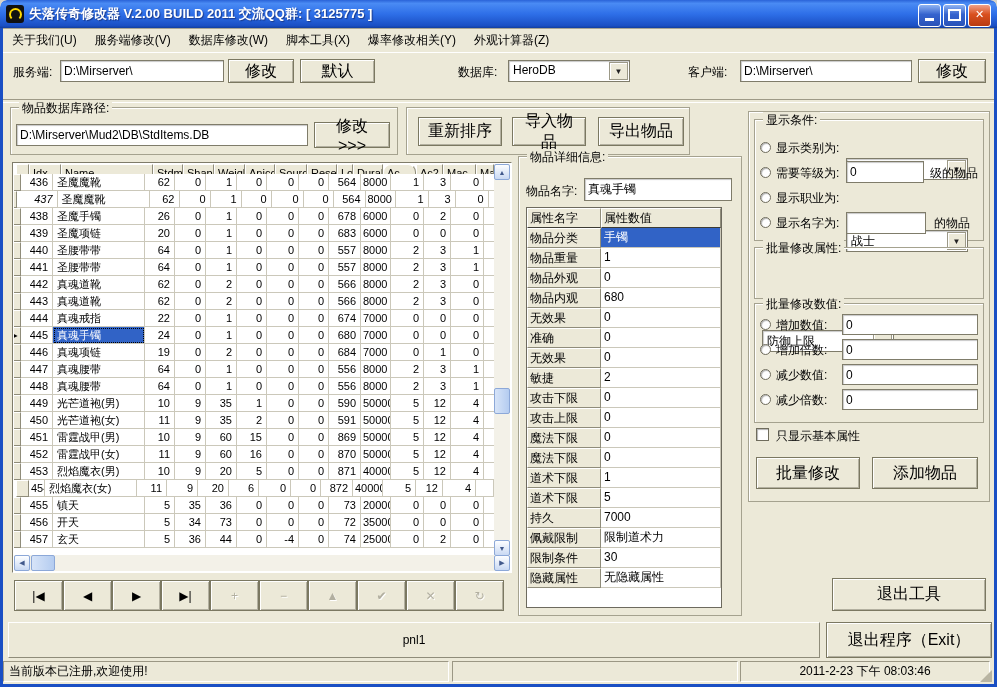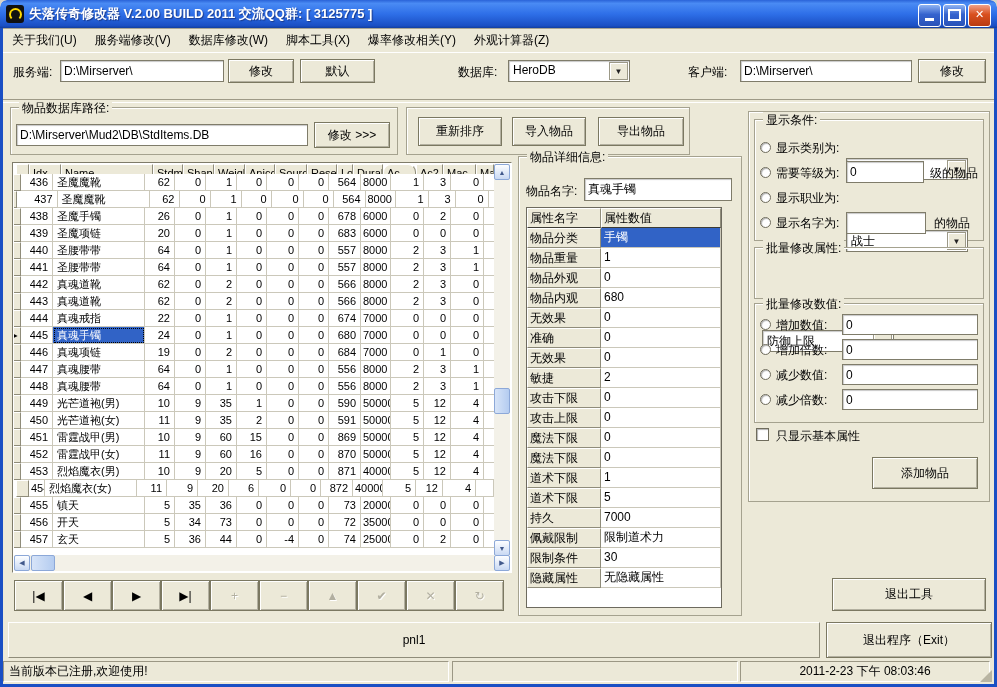--- a/index.html
+++ b/index.html
@@ -14,21 +14,21 @@
   .cap{width:21px;height:21px;border:1px solid #fff;border-radius:3px;background:linear-gradient(180deg,#8FB3F2,#3563CE 45%,#2952B8);color:#fff;font-size:11px;line-height:19px;text-align:center;}
   .cap.close{background:linear-gradient(180deg,#F0A088,#D9501F 45%,#B93B10);}
   .cap .minbar{display:block;width:9px;height:3px;background:#fff;margin:13px auto 0;}
   .cap .maxbox{display:block;width:9px;height:8px;border:2px solid #fff;margin:4px auto 0;}
   .frame{background:#1A4FC4;}
   
   .menubar{left:3px;top:28px;width:991px;height:24px;background:#ECE9D8;border-bottom:1px solid #fff;box-shadow:0 1px 0 #a8a494 inset;display:flex;align-items:center;}
   .menu-item{padding:0 9px;font-size:12px;line-height:22px;color:#000;}
   
   .lbl{font-size:12px;color:#000;white-space:nowrap;}
-  .btn{background:#ECE9D8;border:1px solid #7b7861;box-shadow:inset 1px 1px 0 #ffffff,inset -1px -1px 0 #b3b0a0;font-size:12px;color:#000;text-align:center;font-family:inherit;display:flex;align-items:center;justify-content:center;box-sizing:border-box;}
+  .btn{background:#ECE9D8;border:1px solid #7b7861;box-shadow:inset 1px 1px 0 #ffffff,inset -1px -1px 0 #b3b0a0;font-size:16px;color:#000;text-align:center;font-family:inherit;display:flex;align-items:center;justify-content:center;box-sizing:border-box;}
   .edit{background:#fff;border:1px solid #7f7c6a;box-shadow:inset 1px 1px 1px rgba(0,0,0,.22);font-size:12px;padding:0 3px;box-sizing:border-box;font-family:inherit;}
   input.edit{outline:none;}
   .groupbox{border:1px solid #a5a28f;box-shadow:inset 1px 1px 0 #fff;box-sizing:border-box;}
   .legend{position:absolute;top:-8px;left:8px;background:#ECE9D8;padding:0 3px;font-size:12px;white-space:nowrap;}
   .combo{background:#fff;border:1px solid #7f7c6a;box-shadow:inset 1px 1px 1px rgba(0,0,0,.22);box-sizing:border-box;position:relative;}
   .combo-text{position:absolute;left:4px;top:2px;font-size:12px;white-space:nowrap;}
   .combo-arrow{position:absolute;right:1px;top:1px;bottom:1px;width:17px;background:#ECE9D8;border:1px solid #9c9987;box-shadow:inset 1px 1px 0 #fff;font-size:8px;color:#222;display:flex;align-items:center;justify-content:center;}
   .radio{width:11px;height:11px;border-radius:50%;background:#fff;border:1px solid #6f6c5c;box-shadow:inset 1px 1px 1px rgba(0,0,0,.3);box-sizing:border-box;}
   .checkbox{width:13px;height:13px;background:#fff;border:1px solid #6f6c5c;box-shadow:inset 1px 1px 1px rgba(0,0,0,.3);box-sizing:border-box;}
   .hdiv{height:2px;border-top:1px solid #9e9a87;border-bottom:1px solid #fff;}
@@ -152,21 +152,21 @@
           <div class="g-cell" style="width: 30px;">0</div>
           <div class="g-cell" style="width: 32px;">564</div>
           <div class="g-cell" style="width: 30px;">8000</div>
           <div class="g-cell" style="width: 33px;">1</div>
           <div class="g-cell" style="width: 27px;">3</div>
           <div class="g-cell" style="width: 33px;">0</div>
           <div class="g-cell" style="width: 18px;"></div>
         </div>
         <div class="g-row">
           <div class="g-ind"></div>
-          <div class="g-cell" style="width: 41px;">437</div>
+          <div class="g-cell" style="width: 41px; font-style: italic;">437</div>
           <div class="g-cell left" style="width: 92px;">圣魔魔靴</div>
           <div class="g-cell" style="width: 30px;">62</div>
           <div class="g-cell" style="width: 31px;">0</div>
           <div class="g-cell" style="width: 31px;">1</div>
           <div class="g-cell" style="width: 30px;">0</div>
           <div class="g-cell" style="width: 32px;">0</div>
           <div class="g-cell" style="width: 30px;">0</div>
           <div class="g-cell" style="width: 32px;">564</div>
           <div class="g-cell" style="width: 30px;">8000</div>
           <div class="g-cell" style="width: 33px;">1</div>
@@ -673,20 +673,21 @@
   <input class="abs edit" style="left: 842px; top: 339px; width: 136px; height: 21px;" value="0">
   <span class="abs radio" style="left:760px;top:369px;"></span>
   <span class="abs lbl" style="left:776px;top:367px;">减少数值:</span>
   <input class="abs edit" style="left: 842px; top: 364px; width: 136px; height: 21px;" value="0">
   <span class="abs radio" style="left:760px;top:394px;"></span>
   <span class="abs lbl" style="left:776px;top:392px;">减少倍数:</span>
   <input class="abs edit" style="left: 842px; top: 389px; width: 136px; height: 21px;" value="0">
 
   <span class="abs checkbox" style="left:756px;top:428px;"></span>
   <span class="abs lbl" style="left:776px;top:428px;">只显示基本属性</span>
+  <button class="abs btn" style="left:756px;top:457px;width:104px;height:32px;">批量修改</button>
   <button class="abs btn" style="left:872px;top:457px;width:106px;height:32px;">添加物品</button>
 
   <button class="abs btn" style="left:832px;top:578px;width:154px;height:33px;">退出工具</button>
 
   <div class="abs panel-bevel" style="left:8px;top:622px;width:812px;height:36px;display:flex;align-items:center;justify-content:center;">
     <span class="lbl">pnl1</span>
   </div>
   <button class="abs btn" style="left:826px;top:622px;width:166px;height:36px;">退出程序（Exit）</button>
 
   <div class="abs" style="left:3px;top:660px;width:991px;height:24px;">

